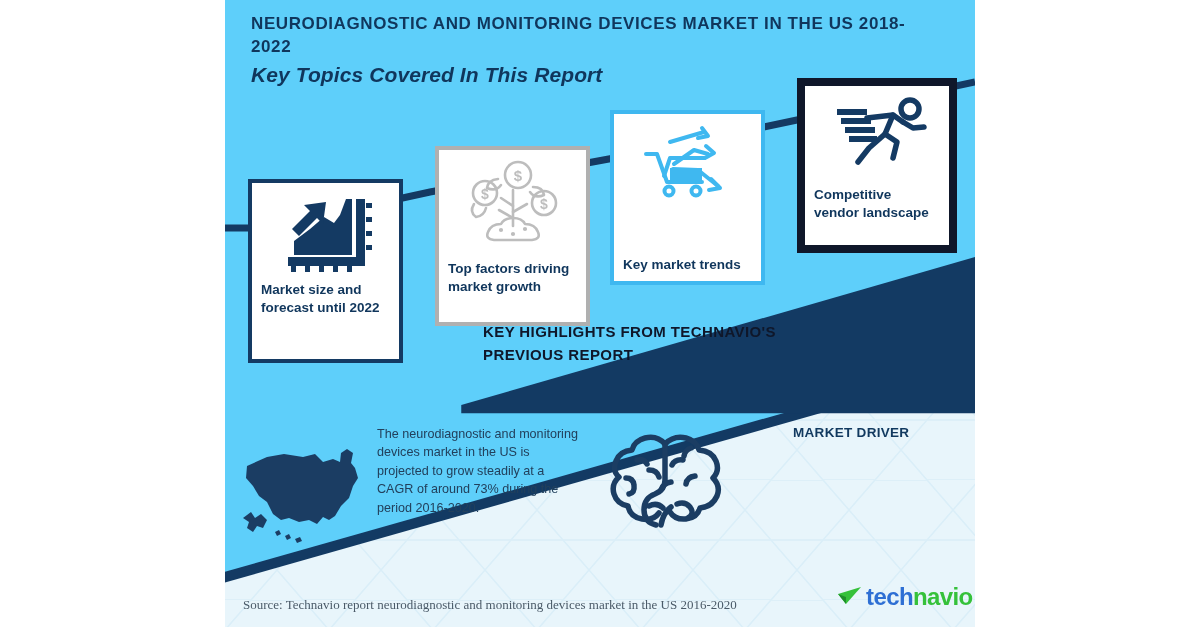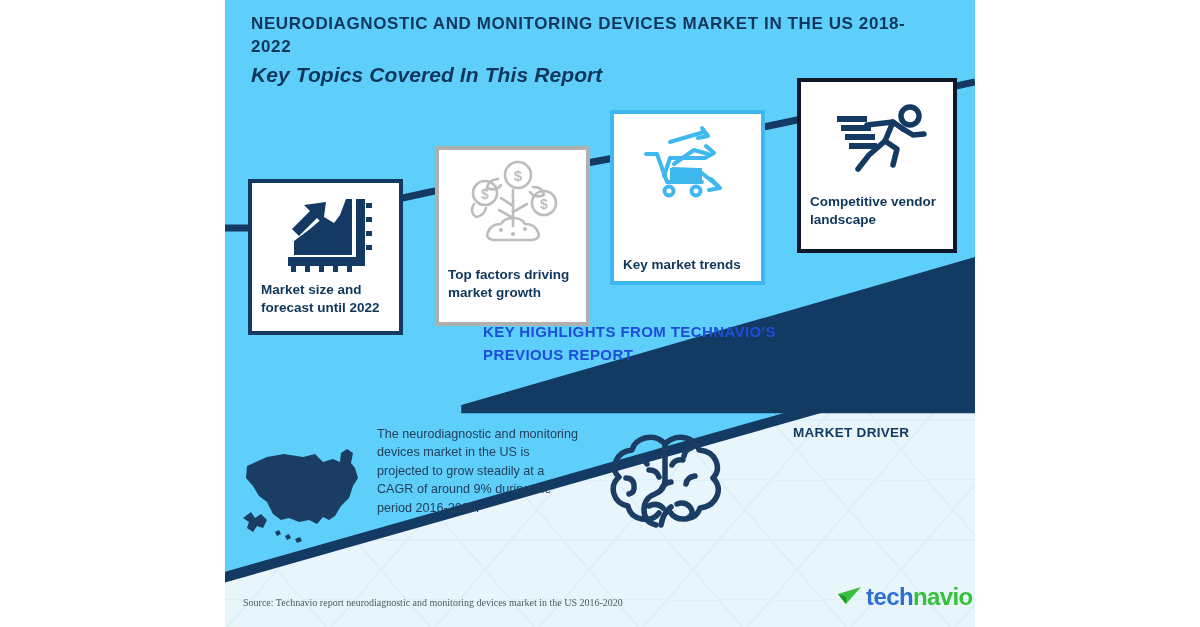--- a/index.html
+++ b/index.html
@@ -52,49 +52,49 @@
   
   .card {
     position:absolute; background:#ffffff;
     display:flex; flex-direction:column; align-items:flex-start;
   }
   .card .icon { width:100%; display:flex; justify-content:center; }
   .card .clabel {
     color:#10365c; font-weight:bold; line-height:1.32;
     font-size:13.5px; text-align:left;
   }
-  #card1 { left:23px;  top:179px; width:155px; height:156px; border:4px solid #143a63; padding:10px 9px; }
+  #card1 { left:23px;  top:179px; width:155px; height:184px; border:4px solid #143a63; padding:10px 9px; }
   #card2 { left:210px; top:146px; width:155px; height:180px; border:4px solid #b0b0b0; padding:10px 9px; }
   #card3 { left:385px; top:110px; width:155px; height:175px; border:4px solid #3fb8f0; padding:10px 9px;gap:40px; }
-  #card4 { left:572px; top:78px;  width:160px; height:175px; border:4px solid #0f172a; padding:10px 9px;justify-content:center; }
+  #card4 { left:572px; top:78px;  width:160px; height:175px; border:8px solid #0f172a; padding:10px 9px; }
   #card1 .clabel { margin-top:8px; }
-  #card2 .clabel { margin-top:20px; }
+  #card2 .clabel { margin-top:14px; }
   #card3 .clabel { margin-top:10px; }
   #card4 .clabel { margin-top:14px; }
   
   .kh {
     position:absolute; left:258px; top:321px; width:300px;
-    color:#1d4ed8; font-size:15px; font-weight:bold;
+    color:#0f172a; font-size:15px; font-weight:bold;
     line-height:1.52; letter-spacing:.4px;
   }
   
   .panel { position:absolute; }
   .p-head {
     color:#11395f; font-size:13.5px; font-weight:bold;
     letter-spacing:.3px; margin-bottom:2px;
   }
   .p-body { color:#22405c; font-size:12.6px; line-height:1.46; }
   #geo   { left:152px; top:425px; width:205px; }
   #drive { left:528px; top:425px; width:205px;margin-left:40px; }
   .us-map  { position:absolute; left:12px;  top:440px; }
   .brain   { position:absolute; left:374px; top:430px; }
   
   .source {
     position:absolute; left:18px; top:597px;
-    color:#4a5a68; font-size:10px;
+    color:#4a5a68; font-size:13px;
     font-family:"Liberation Serif", serif;
   }
   .logo { position:absolute; left:612px; top:583px; display:flex; align-items:center; }
   .logo-text { font-size:24px; font-weight:bold; letter-spacing:-.6px; margin-left:3px; }
   .lt-a { color:#2e6fd4; }
   .lt-b { color:#35c13a; }
 </style>
 </head>
 <body>
 
@@ -229,21 +229,21 @@
                  L30 62 L22 56 L16 46 L9 38 Z"></path>
         <path d="M6 78 L14 72 L18 78 L24 74 L30 80 L26 88 L20 86 L16 92 L10 88 L12 82 Z"></path>
         <path d="M38 92 L42 90 L44 94 L40 96 Z"></path>
         <path d="M48 96 L52 94 L54 98 L50 100 Z"></path>
         <path d="M58 99 L63 97 L65 101 L60 103 Z"></path>
       </g>
     </svg>
   </div>
 
   <div class="panel" id="geo">
-    <div class="p-body">The neurodiagnostic and monitoring devices market in the US is projected to grow steadily at a CAGR of around 9% during the period 2016-2020.</div>
+    <div class="p-body">The neurodiagnostic and monitoring devices market in the US is projected to grow steadily at a CAGR of around 73% during the period 2016-2020.</div>
   </div>
 
   <div class="brain">
     <svg width="132" height="112" viewBox="0 0 132 112">
       <g fill="none" stroke="#1b3d63" stroke-width="5.5" stroke-linecap="round" stroke-linejoin="round">
         <path d="M66 14 q-8 -9 -20 -6 q-11 3 -13 12 q-12 1 -16 11 q-4 10 3 16
                  q-8 7 -5 17 q3 10 14 12 q2 11 14 13 q11 2 17 -6"></path>
         <path d="M66 14 q9 -9 21 -6 q11 3 13 12 q13 1 17 11 q4 10 -3 17
                  q8 8 4 18 q-5 11 -17 12 q-3 10 -14 11 q-11 1 -16 -7"></path>
         <path d="M66 14 L66 50 q0 10 -10 14 q-11 4 -11 16 q0 12 12 15"></path>

